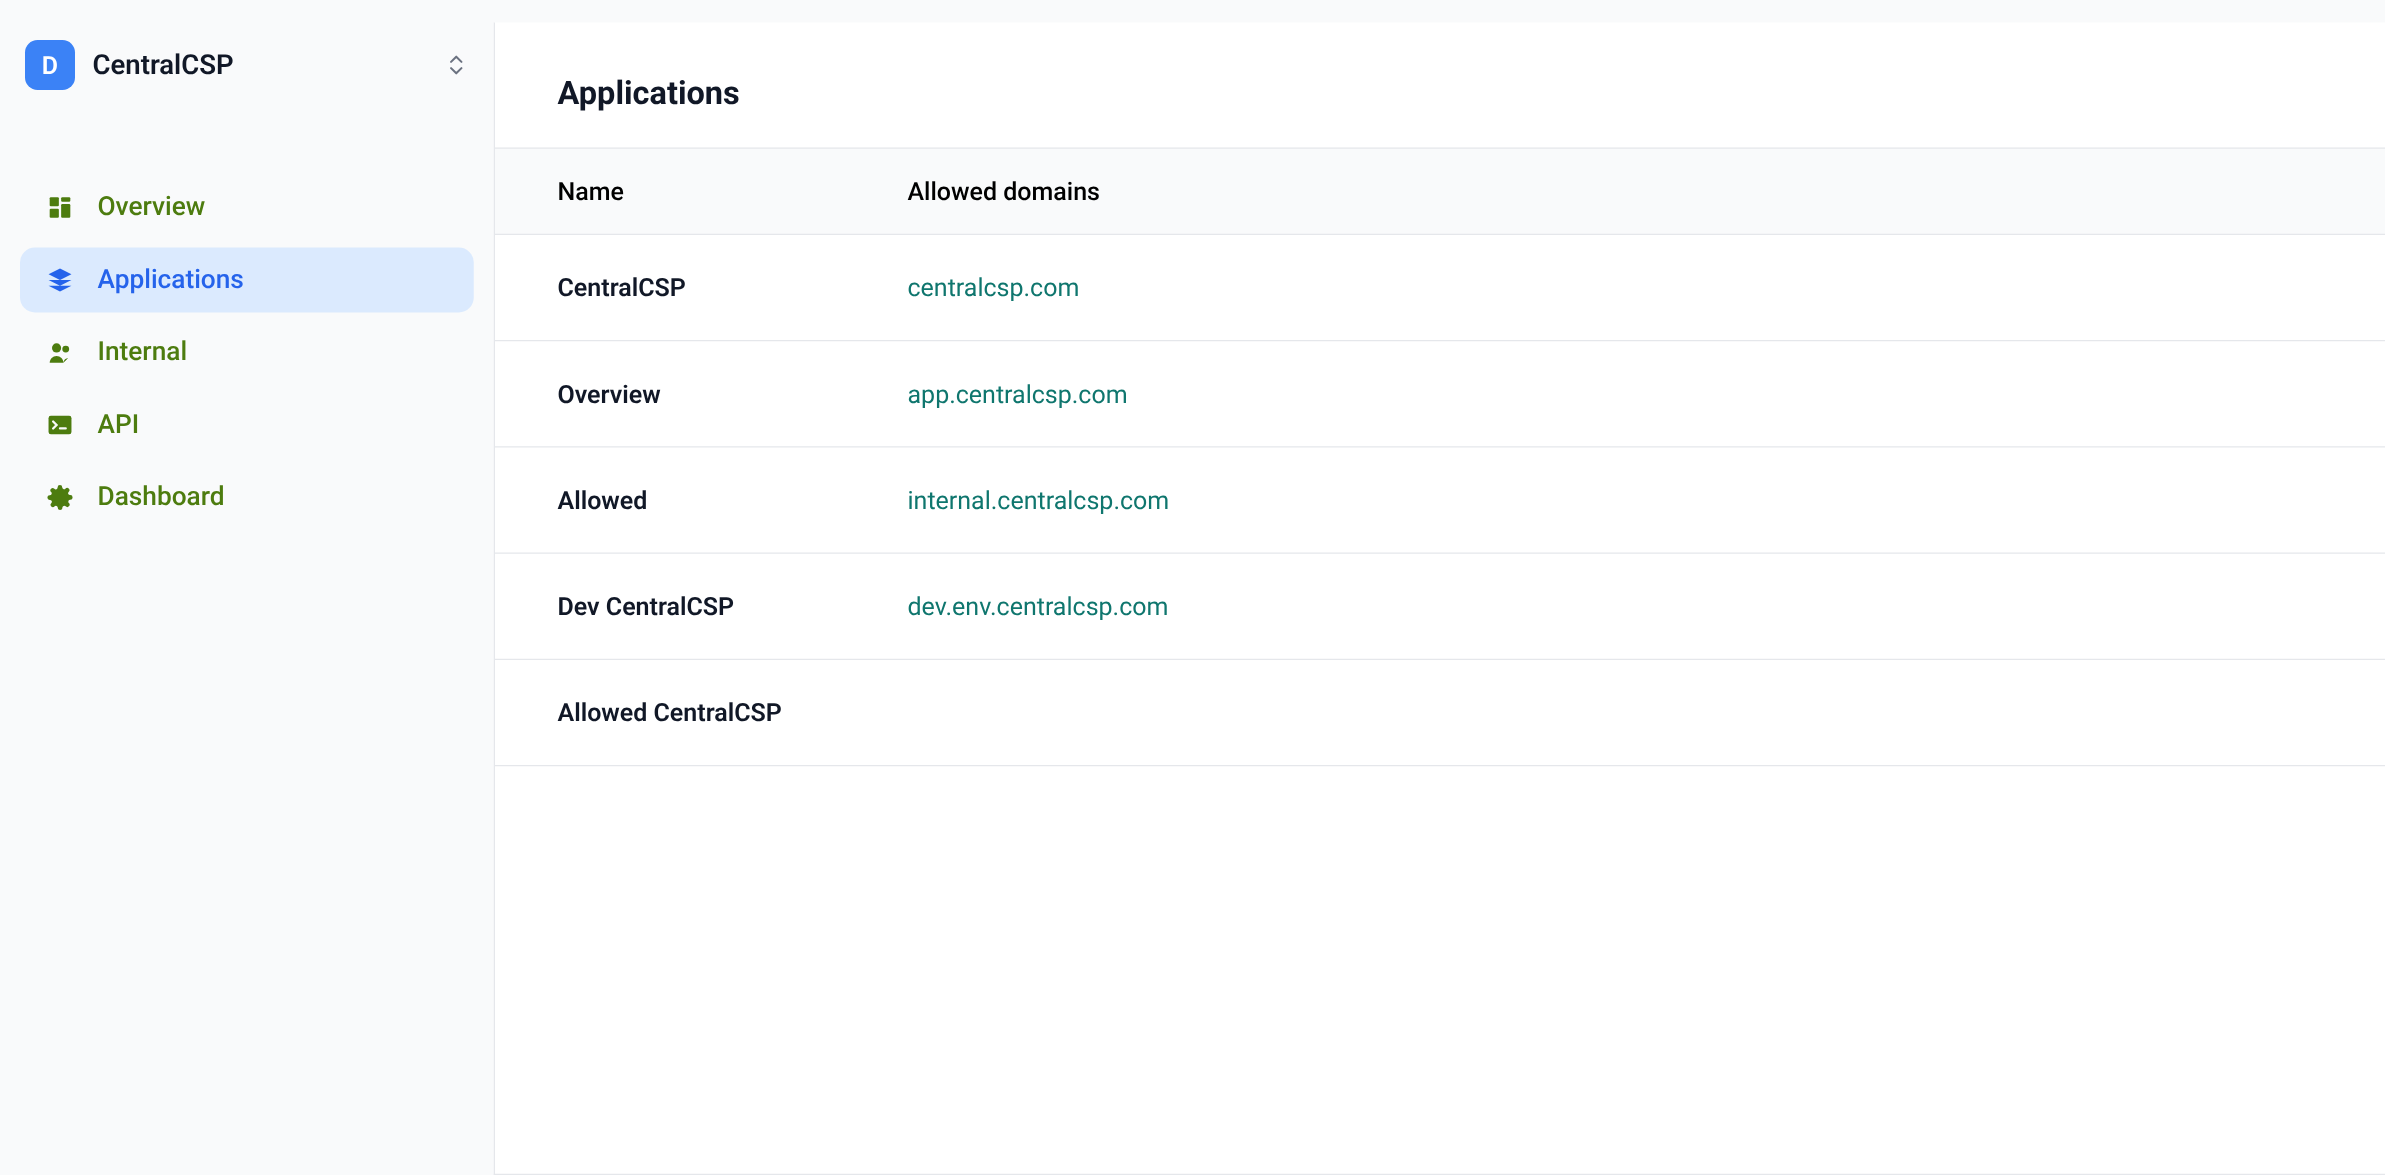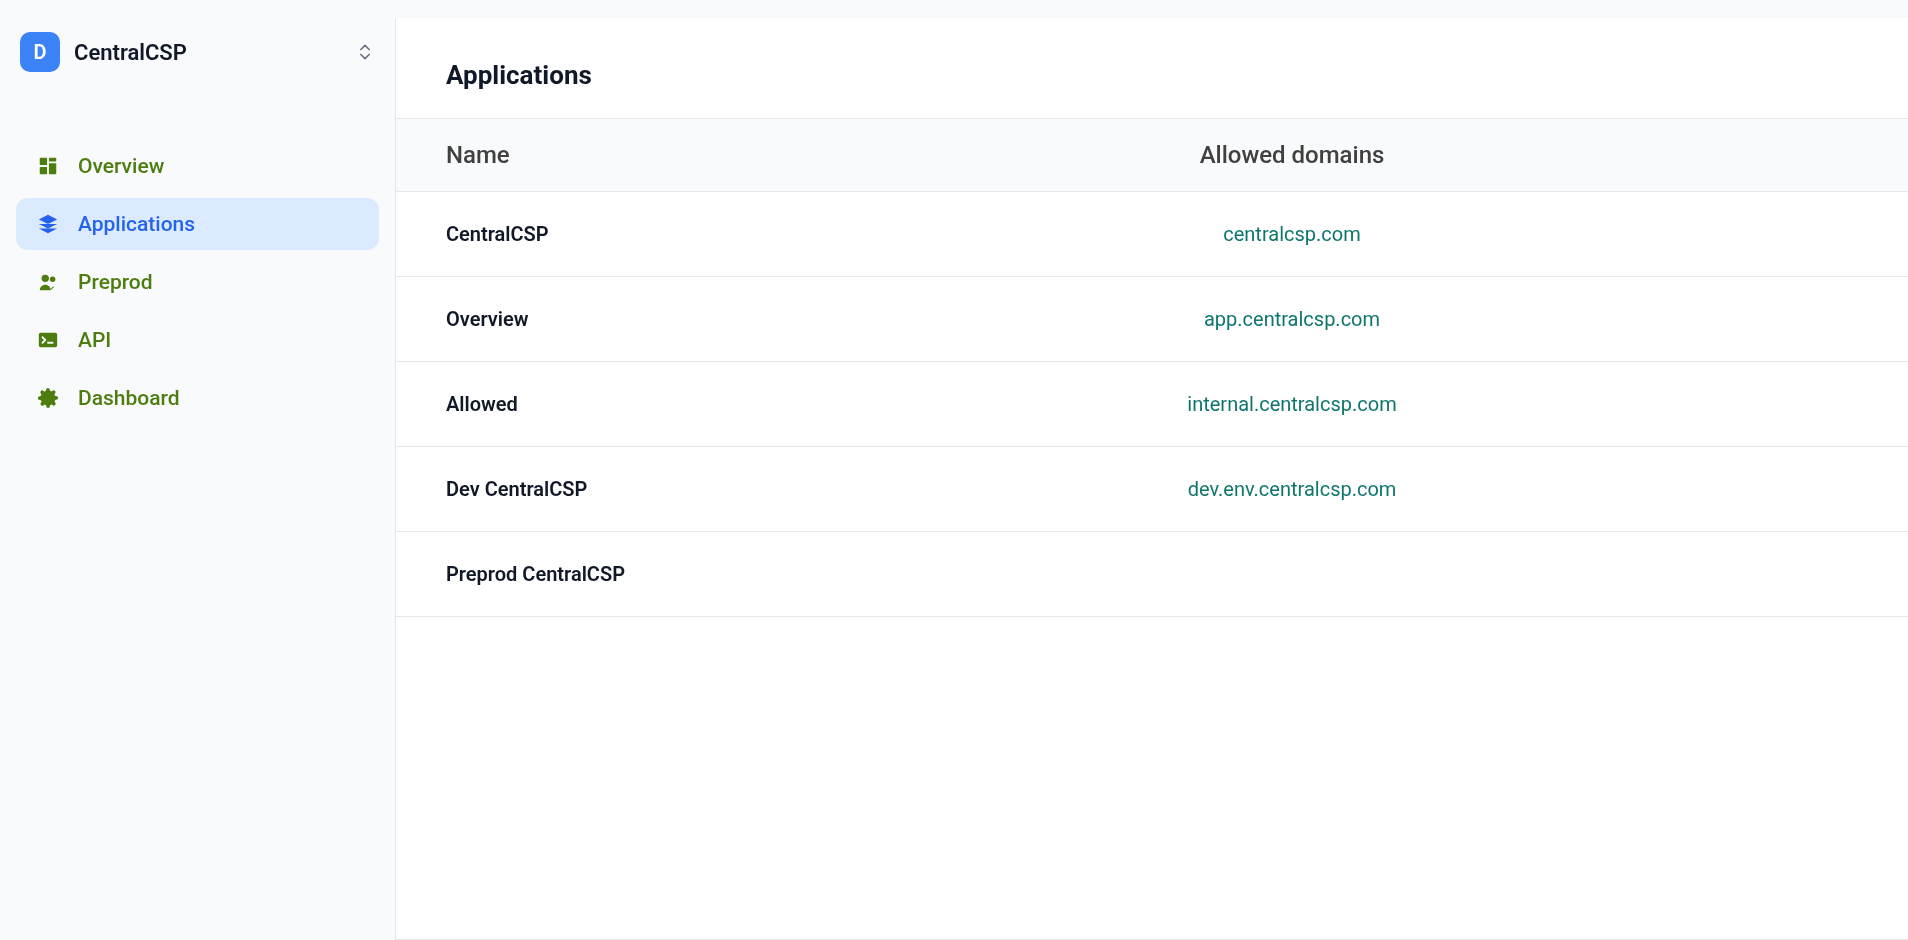--- a/index.html
+++ b/index.html
@@ -114,26 +114,25 @@
       border-top: 1px solid #e5e7eb;
       border-bottom: 1px solid #e5e7eb;
       padding: 22px 50px;
     }
     .col-name {
       width: 280px;
       flex-shrink: 0;
     }
     .col-domain {
       flex: 1;
-      text-align: center;
     }
     .th {
-      font-size: 24px;
+      font-size: 20px;
       font-weight: 500;
-      color: #404040;
+      color: #000000;
     }
     .table-row {
       display: flex;
       border-bottom: 1px solid #e5e7eb;
       padding: 30px 50px;
     }
     .td-name {
       font-size: 20px;
       font-weight: 600;
       color: #111827;
@@ -185,21 +184,21 @@
 
     <div class="nav-item">
       <span class="icon">
         <svg viewBox="0 0 24 24" fill="currentColor">
             <circle cx="9" cy="8" r="4"></circle>
             <path d="M3 21c0-3.3 2.7-6 6-6s6 2.7 6 6"></path>
             <circle cx="17" cy="9" r="3"></circle>
             <path d="M15 21c0-2 1.5-4 4-4"></path>
           </svg>
       </span>
-      <span>Preprod</span>
+      <span>Internal</span>
     </div>
 
     <div class="nav-item">
       <span class="icon">
         <svg viewBox="0 0 24 24" fill="currentColor">
             <rect x="2" y="4" width="20" height="16" rx="2"></rect>
             <path d="M6 9l3 3-3 3M12 15h5" stroke="#f9fafb" stroke-width="2" fill="none" stroke-linecap="round"></path>
           </svg>
       </span>
       <span>API</span>
@@ -238,16 +237,16 @@
     </div>
     <div class="table-row">
       <div class="td-name col-name">Allowed</div>
       <div class="td-domain col-domain">internal.centralcsp.com</div>
     </div>
     <div class="table-row">
       <div class="td-name col-name">Dev CentralCSP</div>
       <div class="td-domain col-domain">dev.env.centralcsp.com</div>
     </div>
     <div class="table-row">
-      <div class="td-name col-name">Preprod CentralCSP</div>
+      <div class="td-name col-name">Allowed CentralCSP</div>
     </div>
   </div>
 </div>
 
 </body></html>

